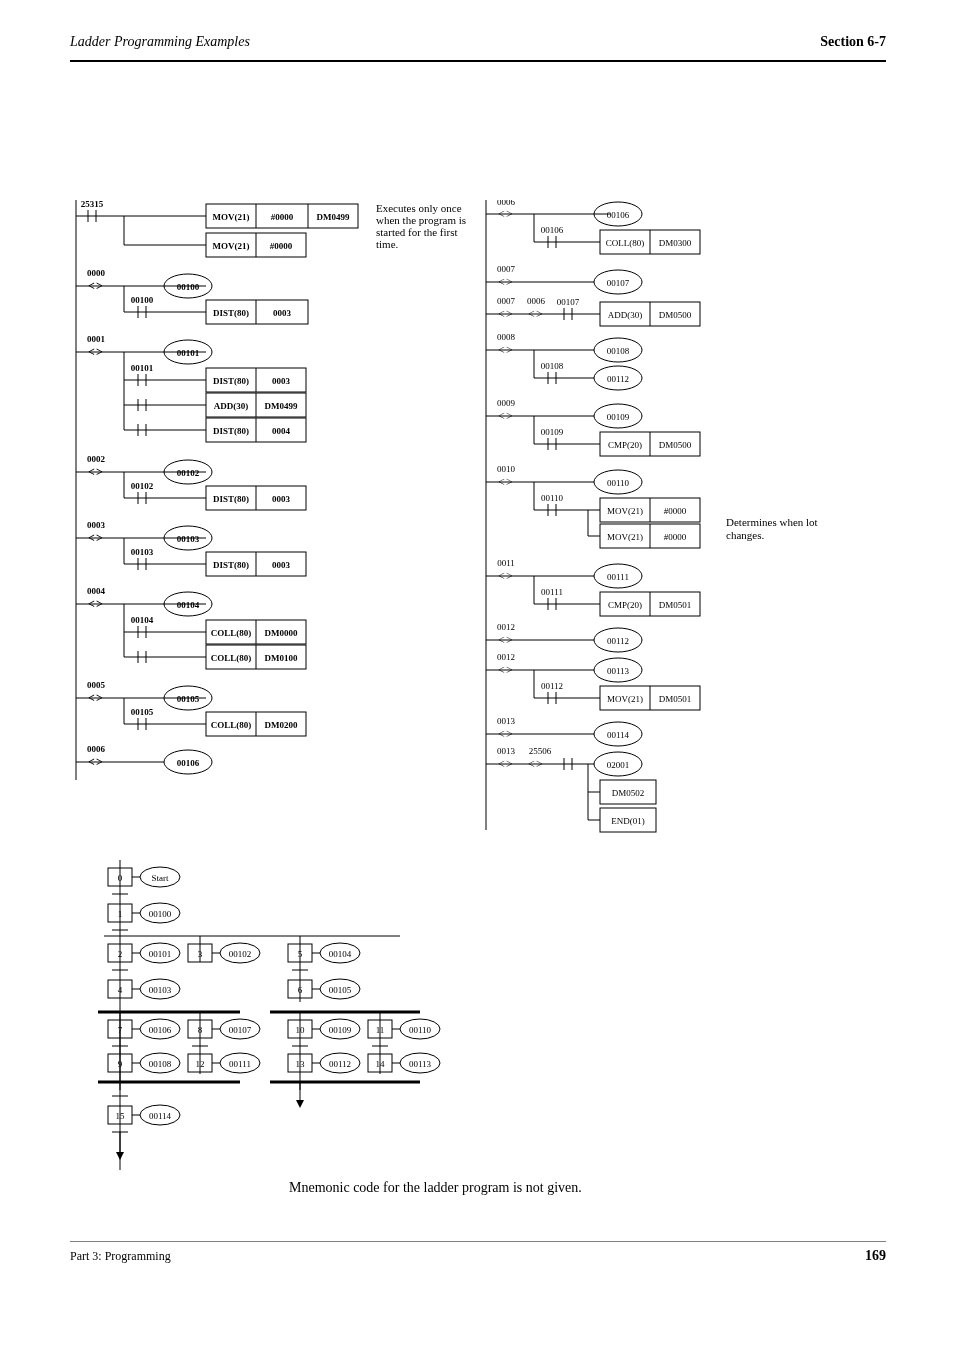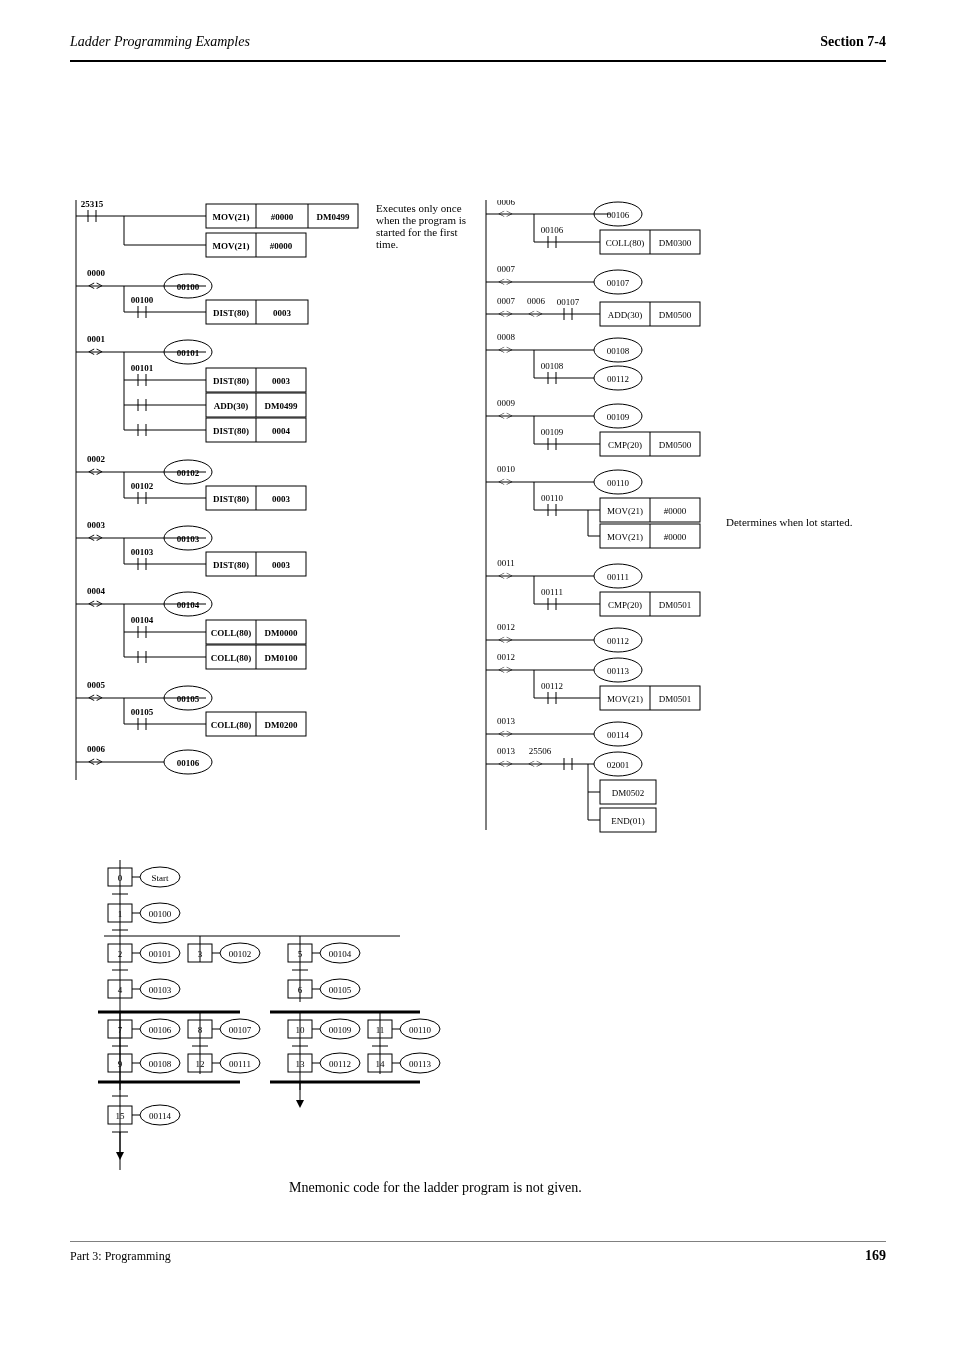--- a/index.html
+++ b/index.html
@@ -81,21 +81,21 @@
     font-size: 14px;
     font-weight: bold;
   }
   text { font-family: "Times New Roman", Times, serif; }
 </style>
 </head>
 <body>
 
 <div class="page">
   <div class="hdr-left">Ladder Programming Examples</div>
-  <div class="hdr-right">Section  7-4</div>
+  <div class="hdr-right">Section  6-7</div>
   <div class="hr-top"></div>
 
 
 
   <div class="diagram" style="left:68px; top:200px; width:320px; height:585px;font-weight:bold;">
     <svg viewBox="0 0 320 585" width="320" height="585">
 
       <line x1="8" y1="0" x2="8" y2="580" stroke="#000"></line>
 
       <line x1="8" y1="16" x2="138" y2="16" stroke="#000"></line>
@@ -441,21 +441,21 @@
         <line x1="110" y1="592" x2="122" y2="592" stroke="#000"></line>
         <rect x="122" y="580" width="56" height="24" fill="none" stroke="#000"></rect>
         <text x="150" y="596" text-anchor="middle" font-size="9">DM0502</text>
         <line x1="110" y1="620" x2="122" y2="620" stroke="#000"></line>
         <rect x="122" y="608" width="56" height="24" fill="none" stroke="#000"></rect>
         <text x="150" y="624" text-anchor="middle" font-size="9">END(01)</text>
       </g>
     </svg>
   </div>
 
-  <div style="position:absolute; left:726px; top:516px; font-size:11px; width:130px; line-height:1.2;">Determines when lot started.</div>
+  <div style="position:absolute; left:726px; top:516px; font-size:11px; width:130px; line-height:1.2;">Determines when lot changes.</div>
 
   <div class="diagram" style="left:80px; top:860px; width:420px; height:320px;">
     <svg viewBox="0 0 420 320" width="420" height="320">
 
       <line x1="40" y1="0" x2="40" y2="310" stroke="#000"></line>
 
       <g>
         <rect x="28" y="8" width="24" height="18" fill="none" stroke="#000"></rect>
         <text x="40" y="21" text-anchor="middle" font-size="9">0</text>
         <line x1="52" y1="17" x2="60" y2="17" stroke="#000"></line>

